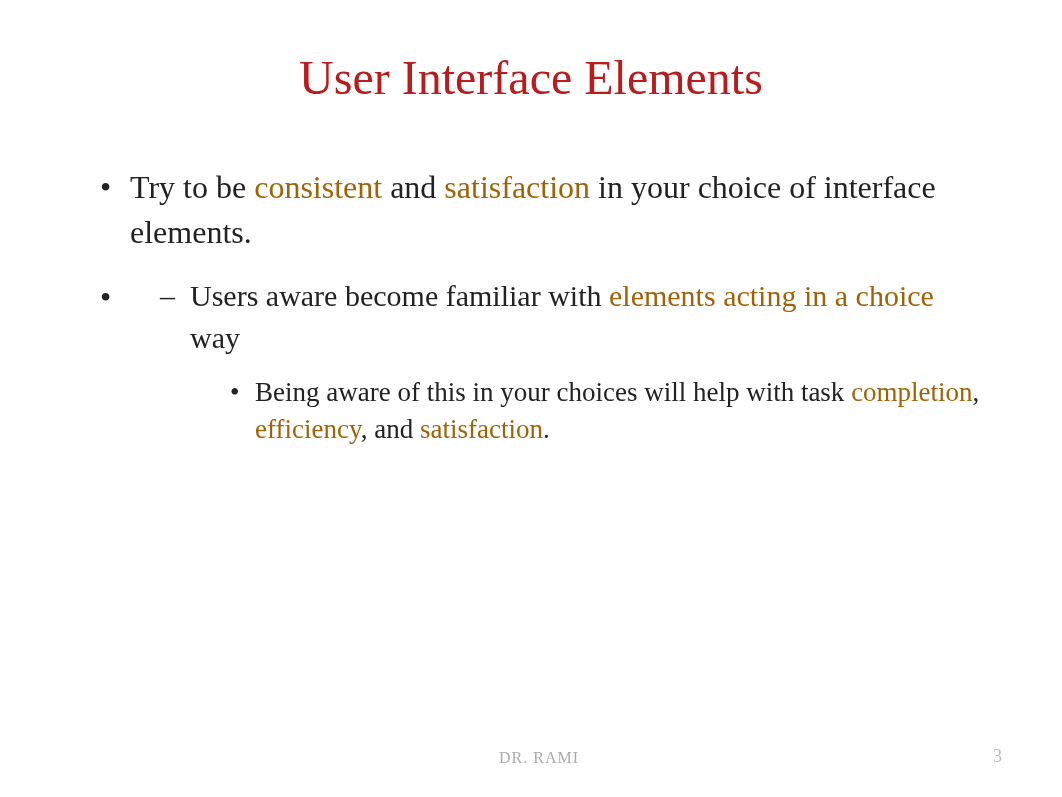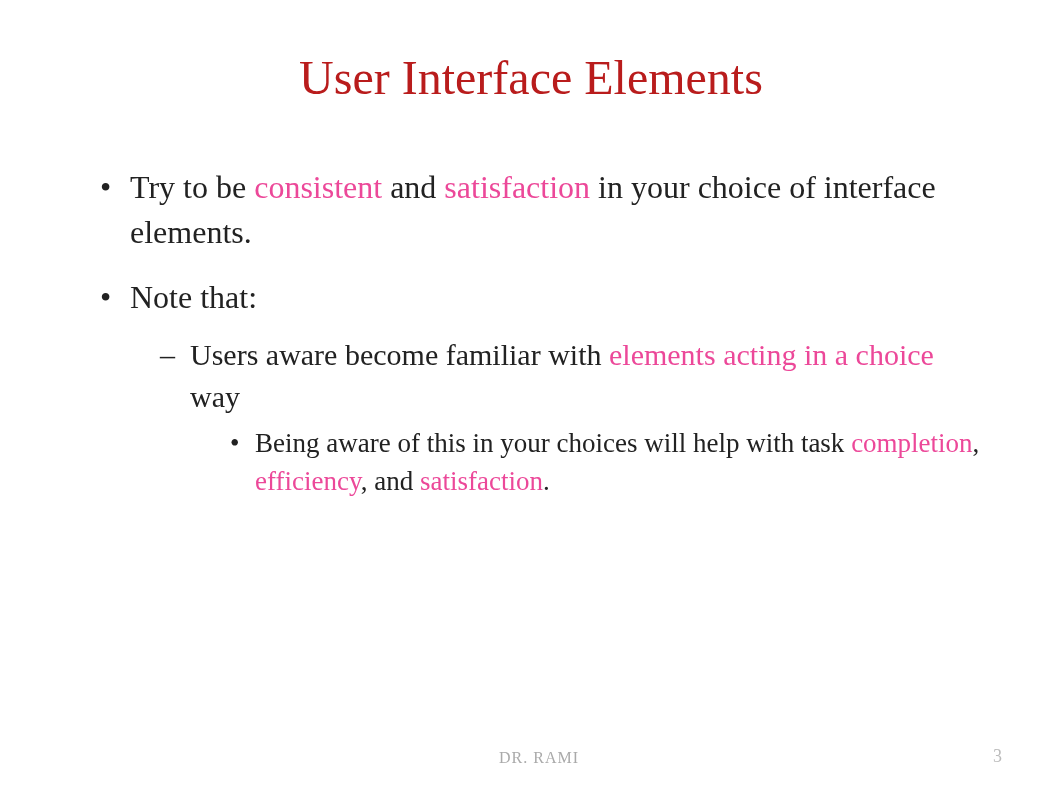--- a/index.html
+++ b/index.html
@@ -55,37 +55,37 @@
     }
     .dash-list > li::before {
       content: "–";
       position: absolute;
       left: 0;
       top: 0;
     }
     .sub-bullet-list {
       list-style: none;
       padding-left: 40px;
-      margin-top: 7px;
+      margin-top: 15px;
     }
     .sub-bullet-list > li {
       font-size: 27px;
       color: #222;
       position: relative;
       padding-left: 25px;
       line-height: 1.4;
     }
     .sub-bullet-list > li::before {
       content: "•";
       position: absolute;
       left: 0;
       top: 0;
     }
     .highlight {
-      color: #ec4899;
+      color: #a16207;
     }
     .footer {
       position: absolute;
       bottom: 30px;
       left: 8px;
       width: 100%;
       text-align: center;
       color: #aaa;
       font-size: 16px;
       letter-spacing: 1px;
@@ -101,21 +101,20 @@
 </head>
 <body>
 
 <h1 class="title">User Interface Elements</h1>
 
 <ul class="bullet-list">
   <li>
     <span>Try to be </span><span class="highlight">consistent </span><span> and </span><span class="highlight">satisfaction </span><span> in your choice of interface elements.</span>
   </li>
   <li>
-    <span>Note that:</span>
     <ul class="dash-list">
       <li>
         <span>Users aware become familiar  with </span><span class="highlight">elements acting in a choice </span><span>way</span>
         <ul class="sub-bullet-list">
           <li>
             <span>Being aware of this in your choices will help with task </span><span class="highlight">completion</span><span>, </span><span class="highlight">efficiency</span><span>, and </span><span class="highlight">satisfaction</span><span>.</span>
           </li>
         </ul>
       </li>
     </ul>

